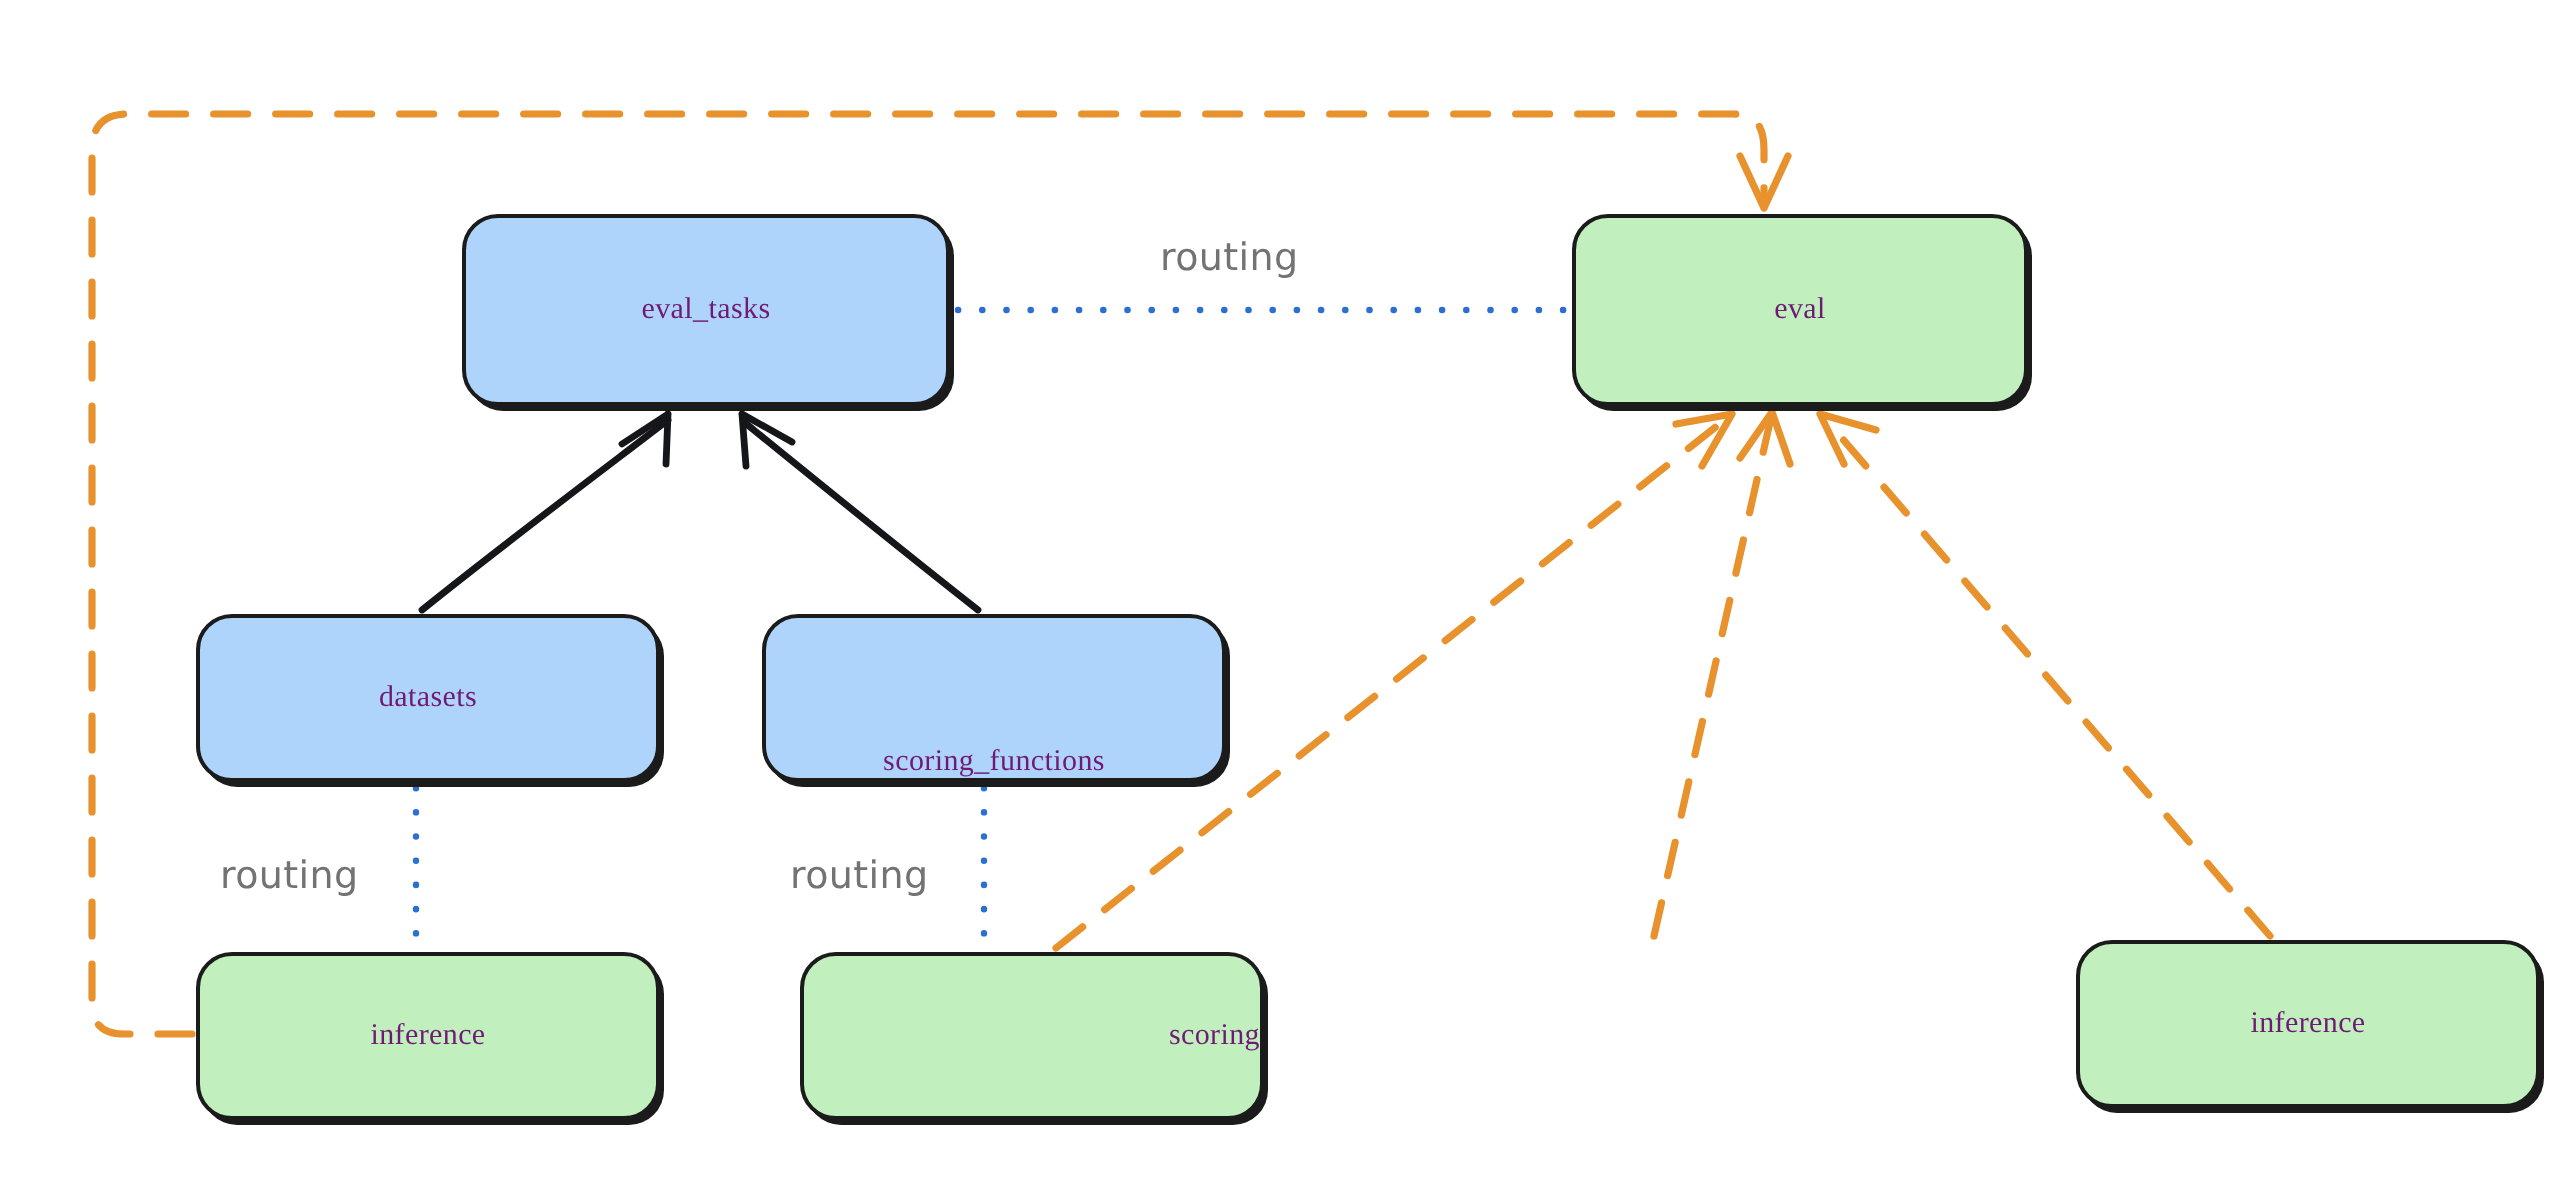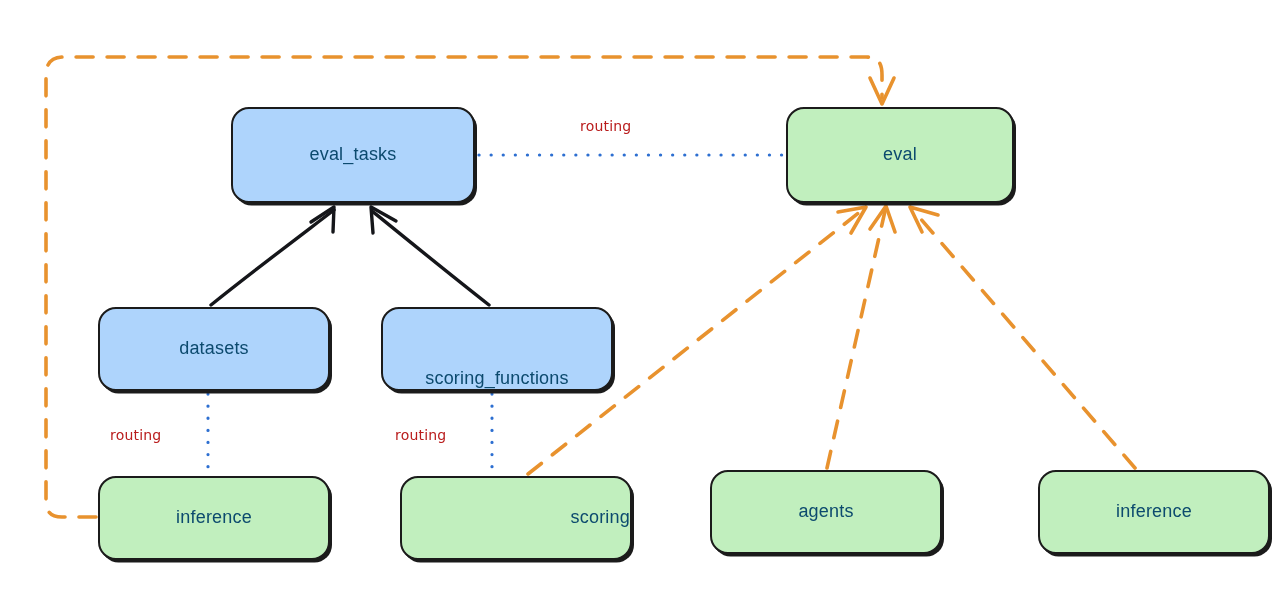--- a/index.html
+++ b/index.html
@@ -28,33 +28,33 @@
     display: flex;
     align-items: center;
     justify-content: center;
     border: 2.6px solid #1b1b1b;
     border-radius: 18px;
     box-shadow: 2.5px 3px 0 -0.5px #1b1b1b;
     text-align: center;
     line-height: 1.1;
   }
   .node .label {
-    font-family: Liberation Sans, sans-serif;
-    font-size: 18px;
-    color: #0c4a6e;
+    font-family: Liberation Serif, serif;
+    font-size: 15px;
+    color: #701a75;
     letter-spacing: 0.2px;
     white-space: nowrap;
   }
   .node.blue { background: #aed4fc; }
   .node.green { background: #c1efbe; }
   .edge-label {
     position: absolute;
     font-family: "DejaVu Sans", sans-serif;
-    font-size: 14px;
-    color: #b91c1c;
+    font-size: 19px;
+    color: #737373;
     white-space: nowrap;
     letter-spacing: 0.2px;
   }
 </style>
 </head>
 <body>
 
 <div id="canvas">
 
   <svg id="wires" viewBox="0 0 1280 596" xmlns="http://www.w3.org/2000/svg">
@@ -101,23 +101,20 @@
   </div>
 
   <div class="node green" style="left:98px; top:476px; width:232px; height:84px;">
     <span class="label">inference</span>
   </div>
 
   <div class="node green" style="left:400px; top:476px; width:232px; height:84px;justify-content:flex-end;">
     <span class="label">scoring</span>
   </div>
 
-  <div class="node green" style="left:710px; top:470px; width:232px; height:84px;">
-    <span class="label">agents</span>
-  </div>
 
   <div class="node green" style="left:1026px; top:470px; width:232px; height:84px;margin-left:12px;">
     <span class="label">inference</span>
   </div>
 
   <div class="edge-label" style="left:580px; top:118px;">routing</div>
 
   <div class="edge-label" style="left:110px; top:427px;">routing</div>
 
   <div class="edge-label" style="left:395px; top:427px;">routing</div>

